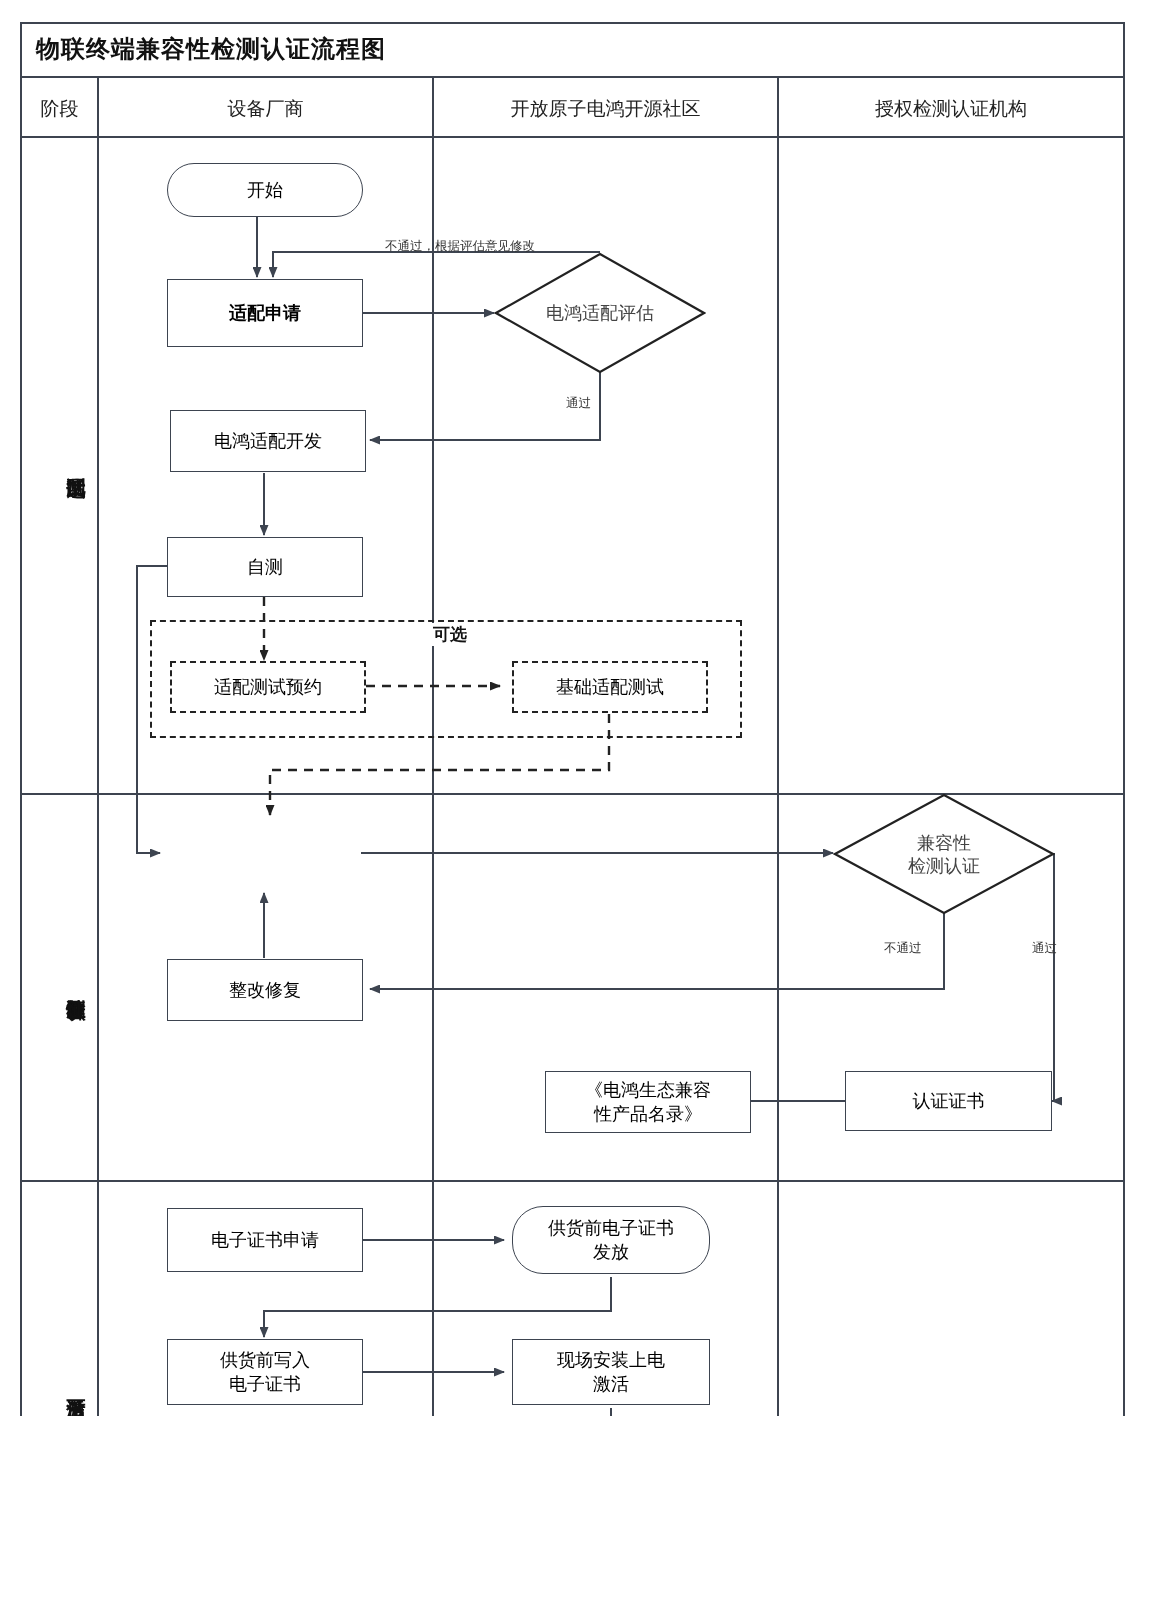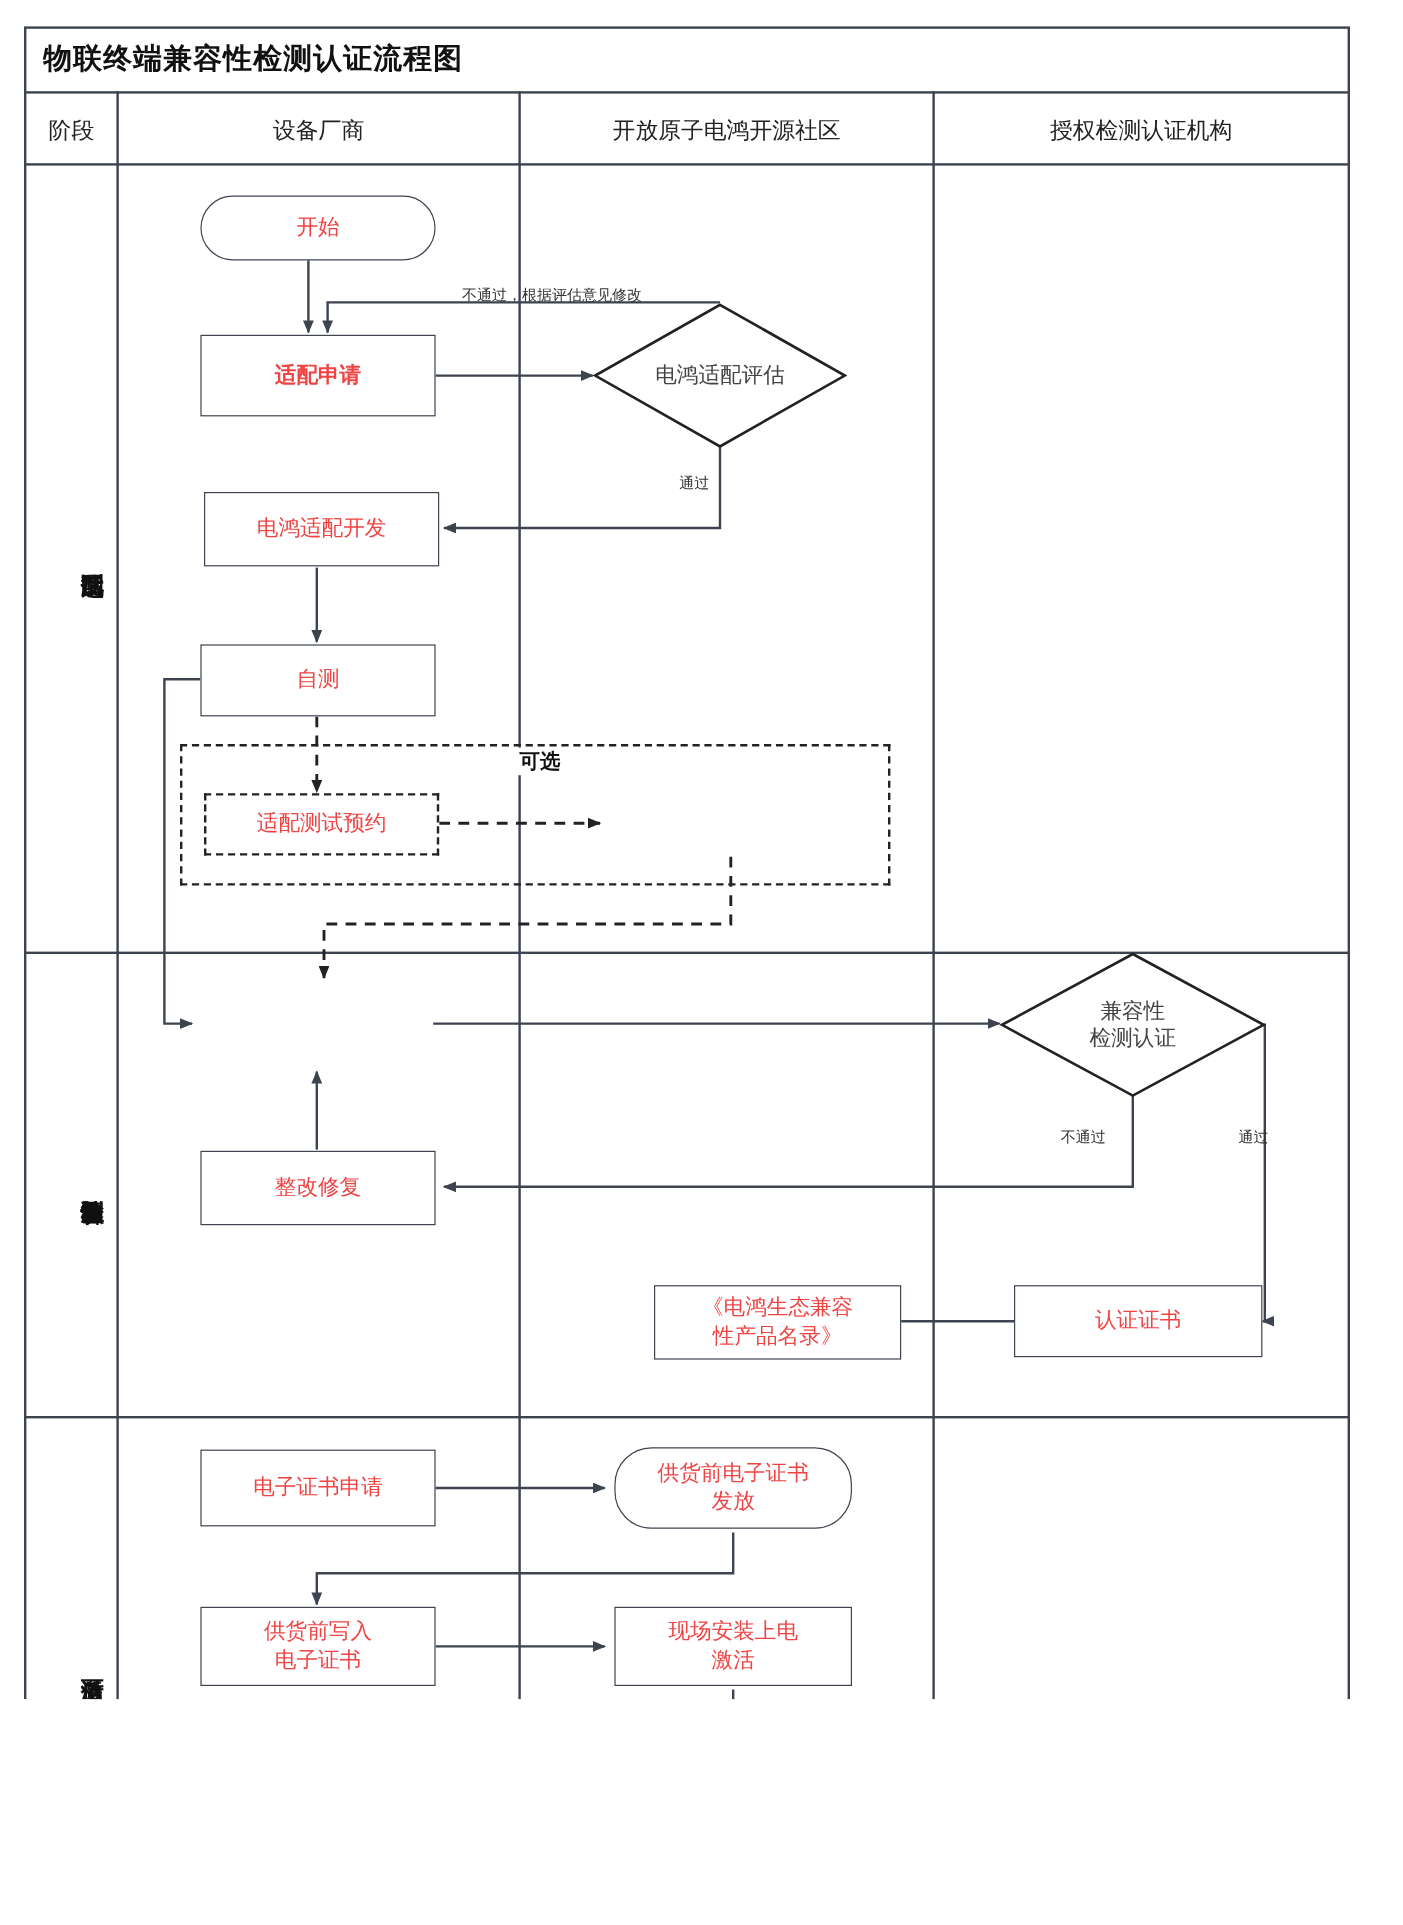--- a/index.html
+++ b/index.html
@@ -9,21 +9,21 @@
   .vline{position:absolute;background:#3d4450;width:2px;}
   .hline{position:absolute;background:#3d4450;height:2px;}
   .title{position:absolute;left:36px;top:33px;font-size:24px;font-weight:bold;color:#111;letter-spacing:1px;
          font-family:"DejaVu Serif","Liberation Serif",serif;}
   .colhead{position:absolute;font-size:19px;color:#222;text-align:center;
            font-family:"DejaVu Serif","Liberation Serif",serif;}
   .stagelabel{position:absolute;font-size:19px;font-weight:bold;color:#111;text-align:center;
               width:60px;line-height:1.22;
               font-family:"DejaVu Serif","Liberation Serif",serif;}
   .node{position:absolute;box-sizing:border-box;display:flex;align-items:center;justify-content:center;
-        text-align:center;font-size:18px;color:#ef4444;line-height:1.32;
+        text-align:center;font-size:18px;color:#000000;line-height:1.32;
         font-family:"DejaVu Serif","Liberation Serif",serif;}
   .proc{border:1.6px solid #3d4450;background:#fff;}
   .term{border:1.6px solid #3d4450;background:#fff;border-radius:30px;}
   .dashnode{border:2px dashed #222;background:#fff;}
   .dashgroup{position:absolute;border:2px dashed #222;box-sizing:border-box;background:transparent;}
   .grouplabel{position:absolute;font-size:17px;font-weight:bold;color:#111;background:#fff;padding:0 5px;
               font-family:Liberation Sans, sans-serif;}
   .edgelabel{position:absolute;font-size:12.5px;color:#333;white-space:nowrap;
              font-family:"DejaVu Serif","Liberation Serif",serif;}
   svg.layer{position:absolute;left:0;top:0;width:1169px;height:1604px;pointer-events:none;}
@@ -122,20 +122,21 @@
     </svg>
     <div class="diamond-txt">电鸿适配评估</div>
   </div>
 
   <div class="node proc" style="left:170px;top:410px;width:196px;height:62px;">电鸿适配开发</div>
 
   <div class="node proc" style="left:167px;top:537px;width:196px;height:60px;">自测</div>
 
   <div class="node dashnode" style="left:170px;top:661px;width:196px;height:52px;">适配测试预约</div>
 
+  <div class="node dashnode" style="left:512px;top:661px;width:196px;height:52px;">基础适配测试</div>
 
 
   <div class="diamond-wrap" style="left:833px;top:793px;width:222px;height:122px;">
     <svg width="222" height="122" xmlns="http://www.w3.org/2000/svg">
       <polygon points="111,2 220,61 111,120 2,61" fill="#fff" stroke="#222" stroke-width="2.2"></polygon>
     </svg>
     <div class="diamond-txt" style="white-space:pre-line;">兼容性<br>检测认证</div>
   </div>
 
   <div class="node proc" style="left:167px;top:959px;width:196px;height:62px;">整改修复</div>

